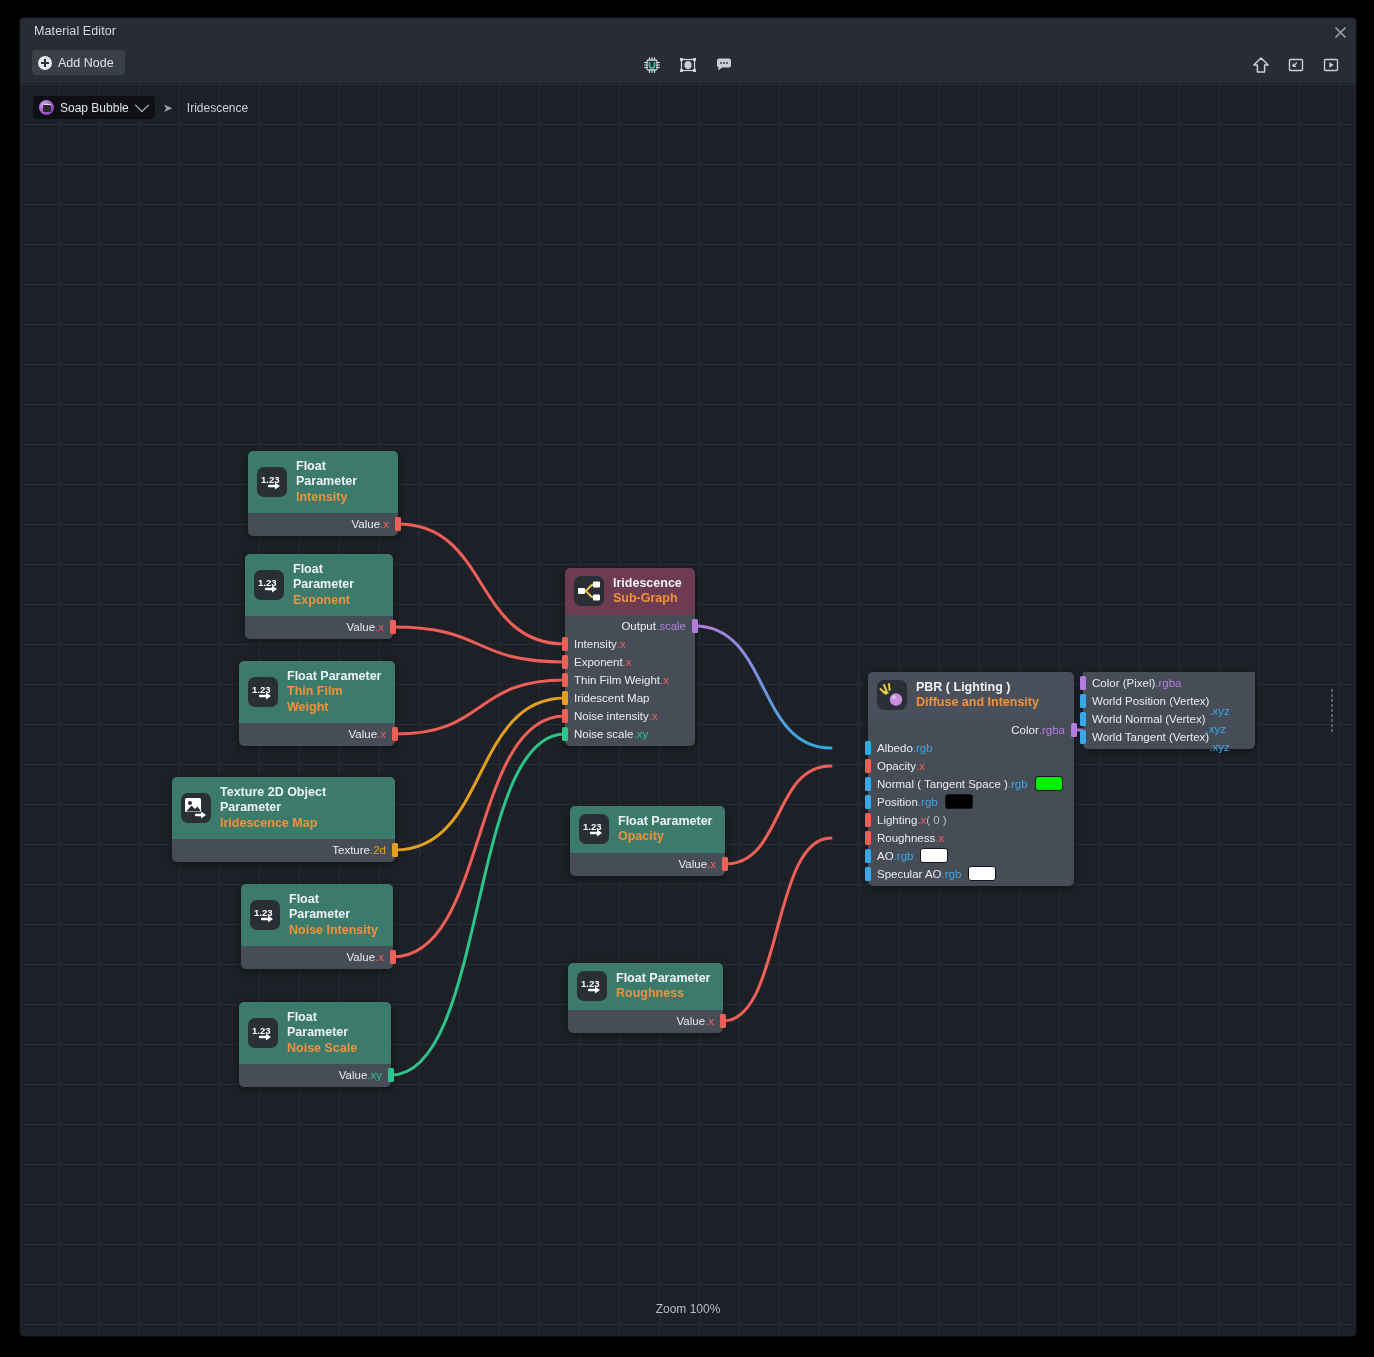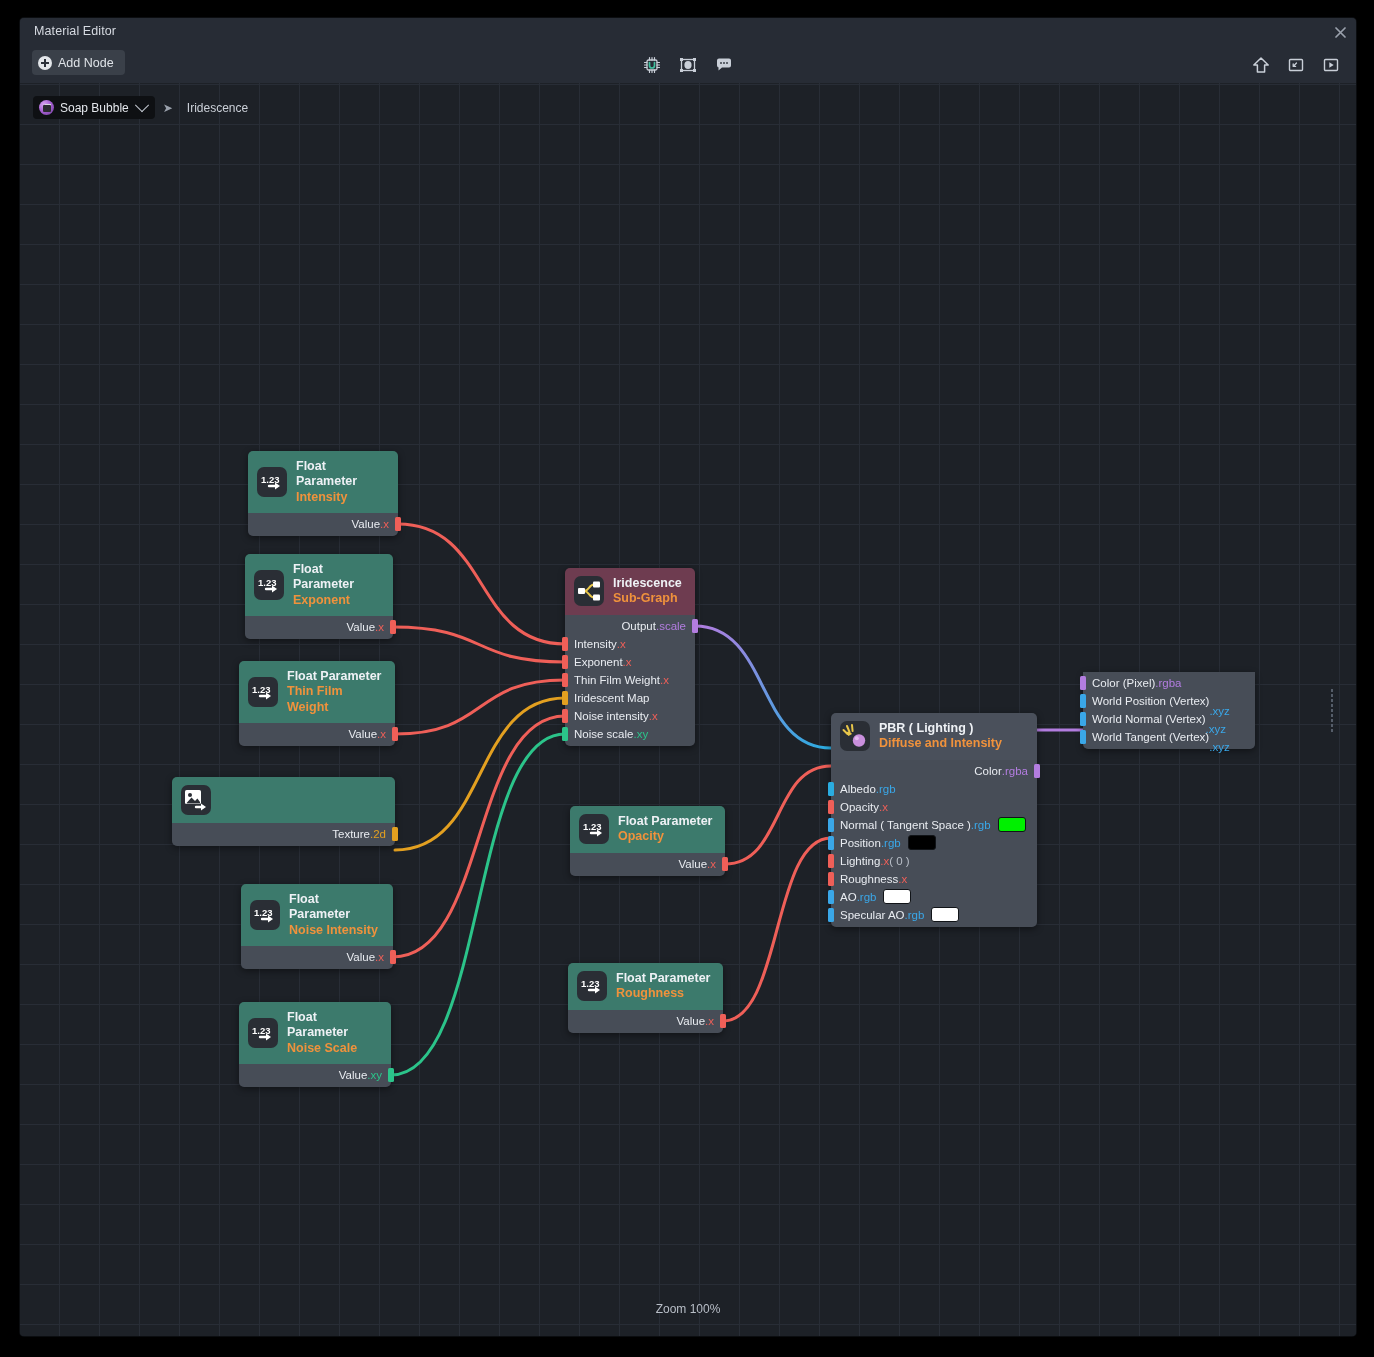--- a/index.html
+++ b/index.html
@@ -514,20 +514,24 @@
           <div class="node-header" style="background: rgb(60, 122, 108);">
             <div class="node-icon">
               <svg width="24" height="24" viewBox="0 0 24 24" aria-hidden="true">
                 <rect x="1" y="2" width="16" height="14" rx="1.6" fill="#ffffff"></rect>
                 <circle cx="6" cy="7" r="2" fill="#2a2e35"></circle>
                 <path d="M2.6 15 L7.5 9.6 L11 13 L13.4 10.6 L16 14 V15.4 H2.6 Z" fill="#2a2e35"></path>
                 <path d="M12 19h7" stroke="#ffffff" stroke-width="2.4" stroke-linecap="round"></path>
                 <path d="M17 15.6 L22 19 L17 22.4 Z" fill="#ffffff"></path>
               </svg>
             </div>
+            <div class="node-titles">
+              <div class="node-title">Texture 2D Object Parameter</div>
+              <div class="node-subtitle">Iridescence Map</div>
+            </div>
           </div>
           <div class="node-body">
             <div class="port-row out">
               <span class="port out-port" style="background: rgb(227, 160, 32);"></span>
               <span>Texture</span>
               <span class="sfx sfx-2d">.2d</span>
             </div>
           </div>
         </div>
         <div class="node" style="left: 221px; top: 801px; width: 152px;">
@@ -663,21 +667,21 @@
               <span>Noise intensity</span>
               <span class="sfx sfx-x">.x</span>
             </div>
             <div class="port-row in">
               <span class="port in-port" style="background: rgb(43, 196, 138);"></span>
               <span>Noise scale</span>
               <span class="sfx sfx-xy">.xy</span>
             </div>
           </div>
         </div>
-        <div class="node" style="left: 811px; top: 589px; width: 206px; margin-top: 41px;">
+        <div class="node" style="left: 848px; top: 589px; width: 206px;">
           <div class="node-header" style="background: rgb(74, 80, 91);">
             <div class="node-icon">
               <svg width="26" height="26" viewBox="0 0 26 26" aria-hidden="true">
                 <circle cx="17" cy="17.5" r="6.2" fill="#c98fdd"></circle>
                 <circle cx="14.8" cy="15.2" r="2" fill="#e8c4f2" opacity="0.85"></circle>
                 <path d="M5 3 L7.5 9 M10 2 L10.6 8 M1.5 7 L5.5 11" stroke="#e8c64a" stroke-width="2" stroke-linecap="round"></path>
                 <path d="M3 9.5 C5 8 8.5 8.6 10 11 L6.5 13 C5.4 11.4 4.2 10.4 3 9.5 Z" fill="#e8c64a"></path>
               </svg>
             </div>
             <div class="node-titles">

